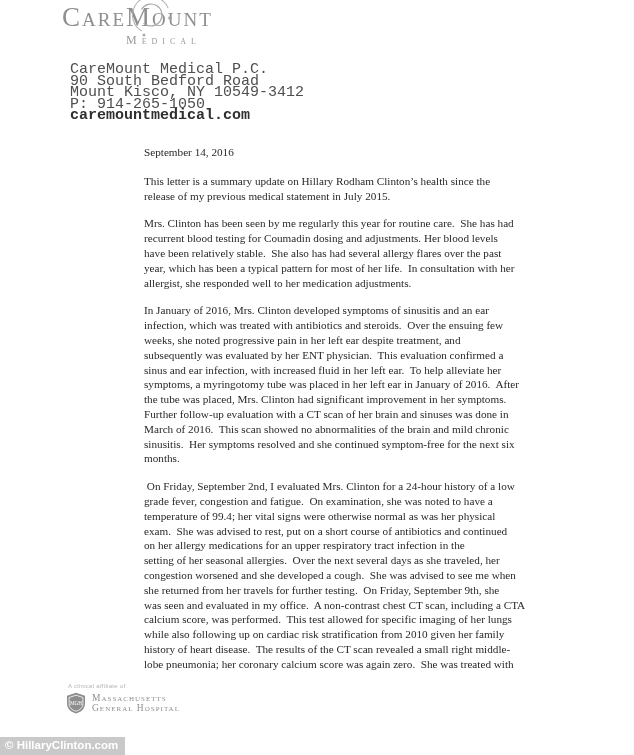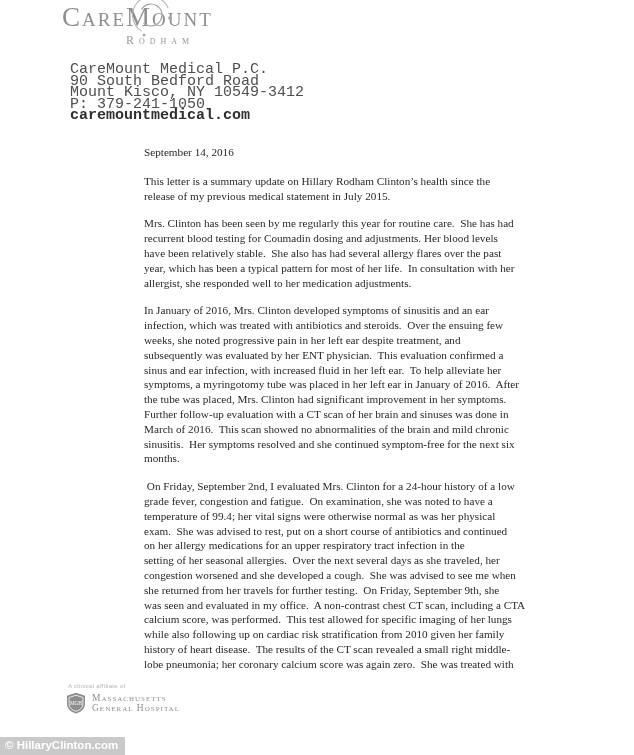--- a/index.html
+++ b/index.html
@@ -66,28 +66,28 @@
       <span>CareMount</span>
       <svg class="orbit" width="62" height="62" viewBox="0 0 62 62">
         <circle cx="31" cy="30" r="11" fill="none" stroke="#a6a6a6" stroke-width="1.1" stroke-dasharray="54 16" transform="rotate(-150 31 30)"></circle>
         <circle cx="31" cy="30" r="18.5" fill="none" stroke="#b0b0b0" stroke-width="1" stroke-dasharray="70 47" transform="rotate(120 31 30)"></circle>
         <circle cx="28" cy="8.5" r="2" fill="#9a9a9a"></circle>
         <circle cx="46" cy="12.5" r="1.2" fill="#b0b0b0"></circle>
         <circle cx="50" cy="33" r="1.8" fill="#a3a3a3"></circle>
         <circle cx="24" cy="50" r="1.5" fill="#ababab"></circle>
       </svg>
     </div>
-    <div class="logo-sub">Rodham</div>
+    <div class="logo-sub">Medical</div>
   </div>
 
   <div class="address">
     <div>CareMount Medical P.C.</div>
     <div>90 South Bedford Road</div>
     <div>Mount Kisco, NY 10549-3412</div>
-    <div>P: 379-241-1050</div>
+    <div>P: 914-265-1050</div>
     <div class="site">caremountmedical.com</div>
   </div>
 
   <main class="letter">
     <div class="date">September 14, 2016</div>
     <p class="para">This letter is a summary update on Hillary Rodham Clinton’s health since the
 release of my previous medical statement in July 2015.</p>
     <p class="para">Mrs. Clinton has been seen by me regularly this year for routine care.  She has had
 recurrent blood testing for Coumadin dosing and adjustments. Her blood levels
 have been relatively stable.  She also has had several allergy flares over the past

